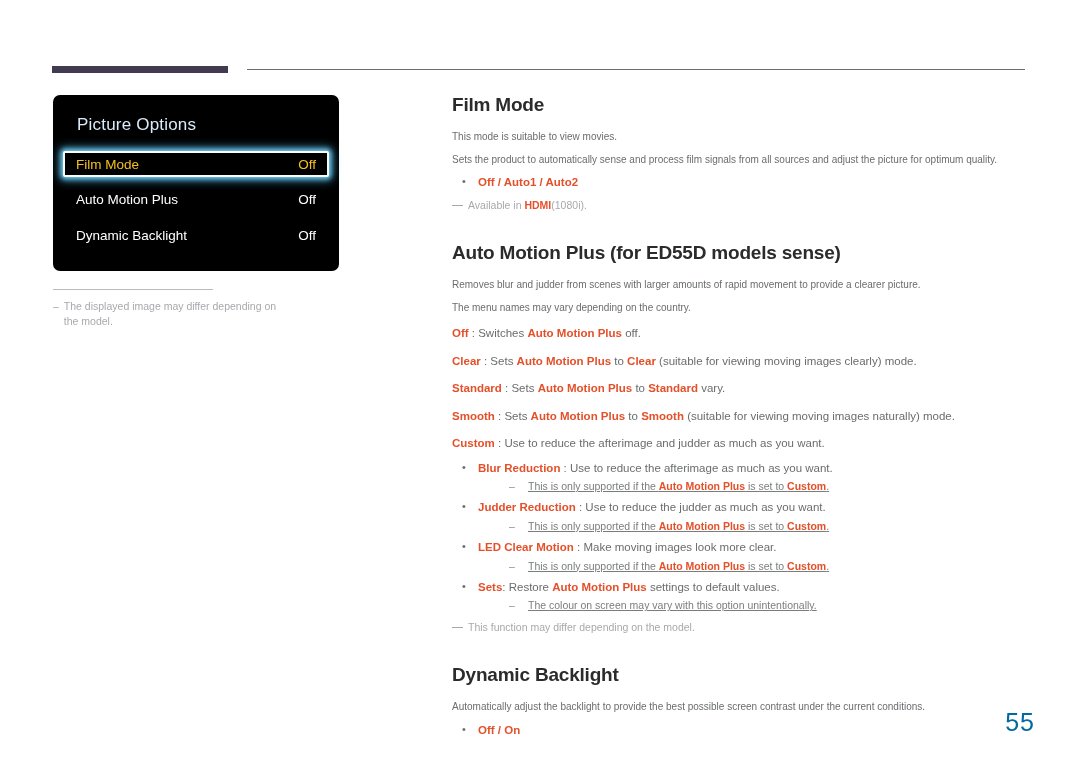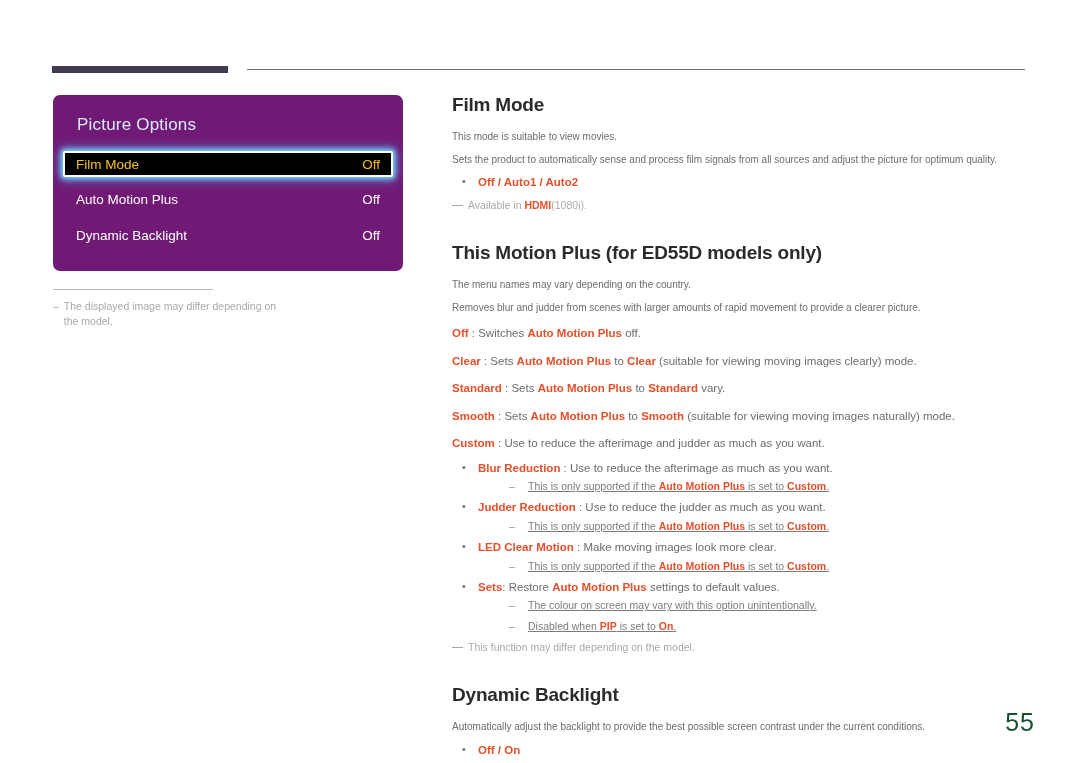--- a/index.html
+++ b/index.html
@@ -34,22 +34,22 @@
     background: #6d6e71;
   }
 
   
   .left-col {
     position: absolute;
     left: 53px; top: 95px;
     width: 360px;
   }
   .osd-panel {
-    width: 350px;
-    background: #701a75;
+    width: 286px;
+    background: #000000;
     border-radius: 7px;
     padding: 14px 0 22px 0;
     box-sizing: border-box;
     position: relative;
   }
   .osd-title {
     color: #d8ecfb;
     font-size: 17px;
     font-weight: normal;
     padding: 6px 0 14px 24px;
@@ -182,21 +182,21 @@
     left: 0; top: 7px;
     width: 11px; height: 1px;
     background: #a7a9ac;
   }
   .tail-note .accent { color: #e4502a; }
 
   .page-number {
     position: absolute;
     right: 45px; bottom: 26px;
     font-size: 25px;
-    color: #14532d;
+    color: #0369a1;
     letter-spacing: 1px;
   }
 </style>
 </head>
 <body>
 
 <div class="header-rules">
   <div class="rule-thick"></div>
   <div class="rule-thin"></div>
 </div>
@@ -240,23 +240,23 @@
     <p class="body-line">Sets the product to automatically sense and process film signals from all sources and adjust the picture for optimum quality.</p>
     <ul class="bullets">
       <li class="bullet">
         <span class="accent">Off / Auto1 / Auto2</span>
       </li>
     </ul>
     <p class="tail-note"><span>Available in </span><span class="accent">HDMI</span><span>(1080i).</span></p>
   </section>
 
   <section class="sec-auto-motion">
-    <h2 class="section-title">This Motion Plus (for ED55D models only)</h2>
+    <h2 class="section-title">Auto Motion Plus (for ED55D models sense)</h2>
+    <p class="body-line">Removes blur and judder from scenes with larger amounts of rapid movement to provide a clearer picture.</p>
     <p class="body-line">The menu names may vary depending on the country.</p>
-    <p class="body-line">Removes blur and judder from scenes with larger amounts of rapid movement to provide a clearer picture.</p>
 
     <p class="defn-line"><span class="accent">Off</span><span> : Switches </span><span class="accent">Auto Motion Plus</span><span> off.</span></p>
 
     <p class="defn-line"><span class="accent">Clear</span><span> : Sets </span><span class="accent">Auto Motion Plus</span><span> to </span><span class="accent">Clear</span><span> (suitable for viewing moving images clearly) mode.</span></p>
 
     <p class="defn-line"><span class="accent">Standard</span><span> : Sets </span><span class="accent">Auto Motion Plus</span><span> to </span><span class="accent">Standard</span><span> vary.</span></p>
 
     <p class="defn-line"><span class="accent">Smooth</span><span> : Sets </span><span class="accent">Auto Motion Plus</span><span> to </span><span class="accent">Smooth</span><span> (suitable for viewing moving images naturally) mode.</span></p>
 
     <p class="defn-line"><span class="accent">Custom</span><span> : Use to reduce the afterimage and judder as much as you want.</span></p>
@@ -281,21 +281,20 @@
         <span class="accent">LED Clear Motion</span><span> : Make moving images look more clear.</span>
         <ul class="sublist">
           <li class="subdash"><span>This is only supported if the </span><span class="accent">Auto Motion Plus</span><span> is set to </span><span class="accent">Custom</span><span>.</span></li>
         </ul>
       </li>
 
       <li class="bullet">
         <span class="accent">Sets</span><span>: Restore </span><span class="accent">Auto Motion Plus</span><span> settings to default values.</span>
         <ul class="sublist">
           <li class="subdash"><span>The colour on screen may vary with this option unintentionally.</span></li>
-          <li class="subdash"><span>Disabled when </span><span class="accent">PIP</span><span> is set to </span><span class="accent">On</span><span>.</span></li>
         </ul>
       </li>
 
     </ul>
 
     <p class="tail-note"><span>This function may differ depending on the model.</span></p>
   </section>
 
   <section class="sec-dynamic">
     <h2 class="section-title">Dynamic Backlight</h2>

